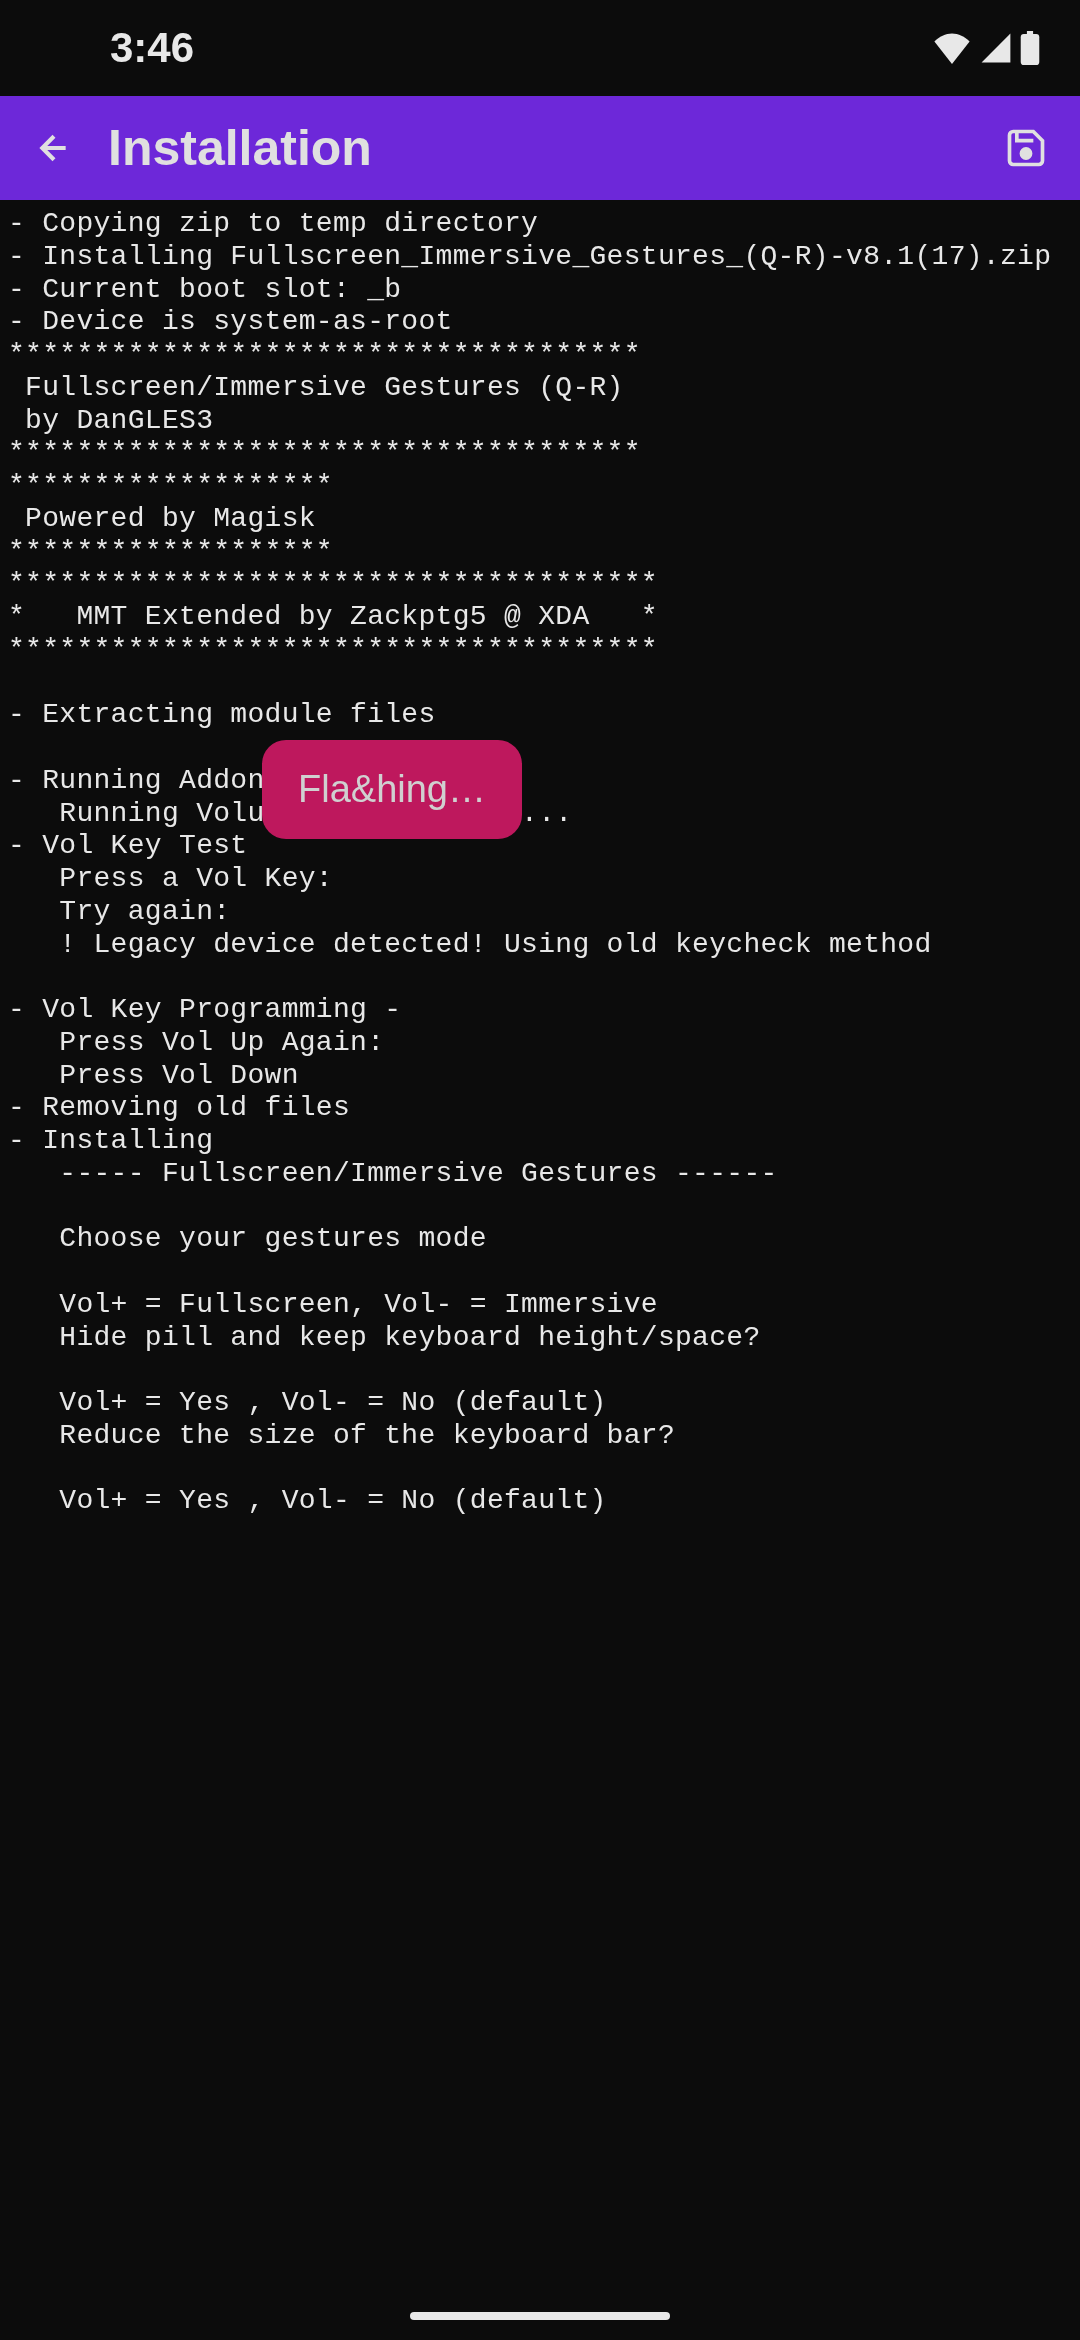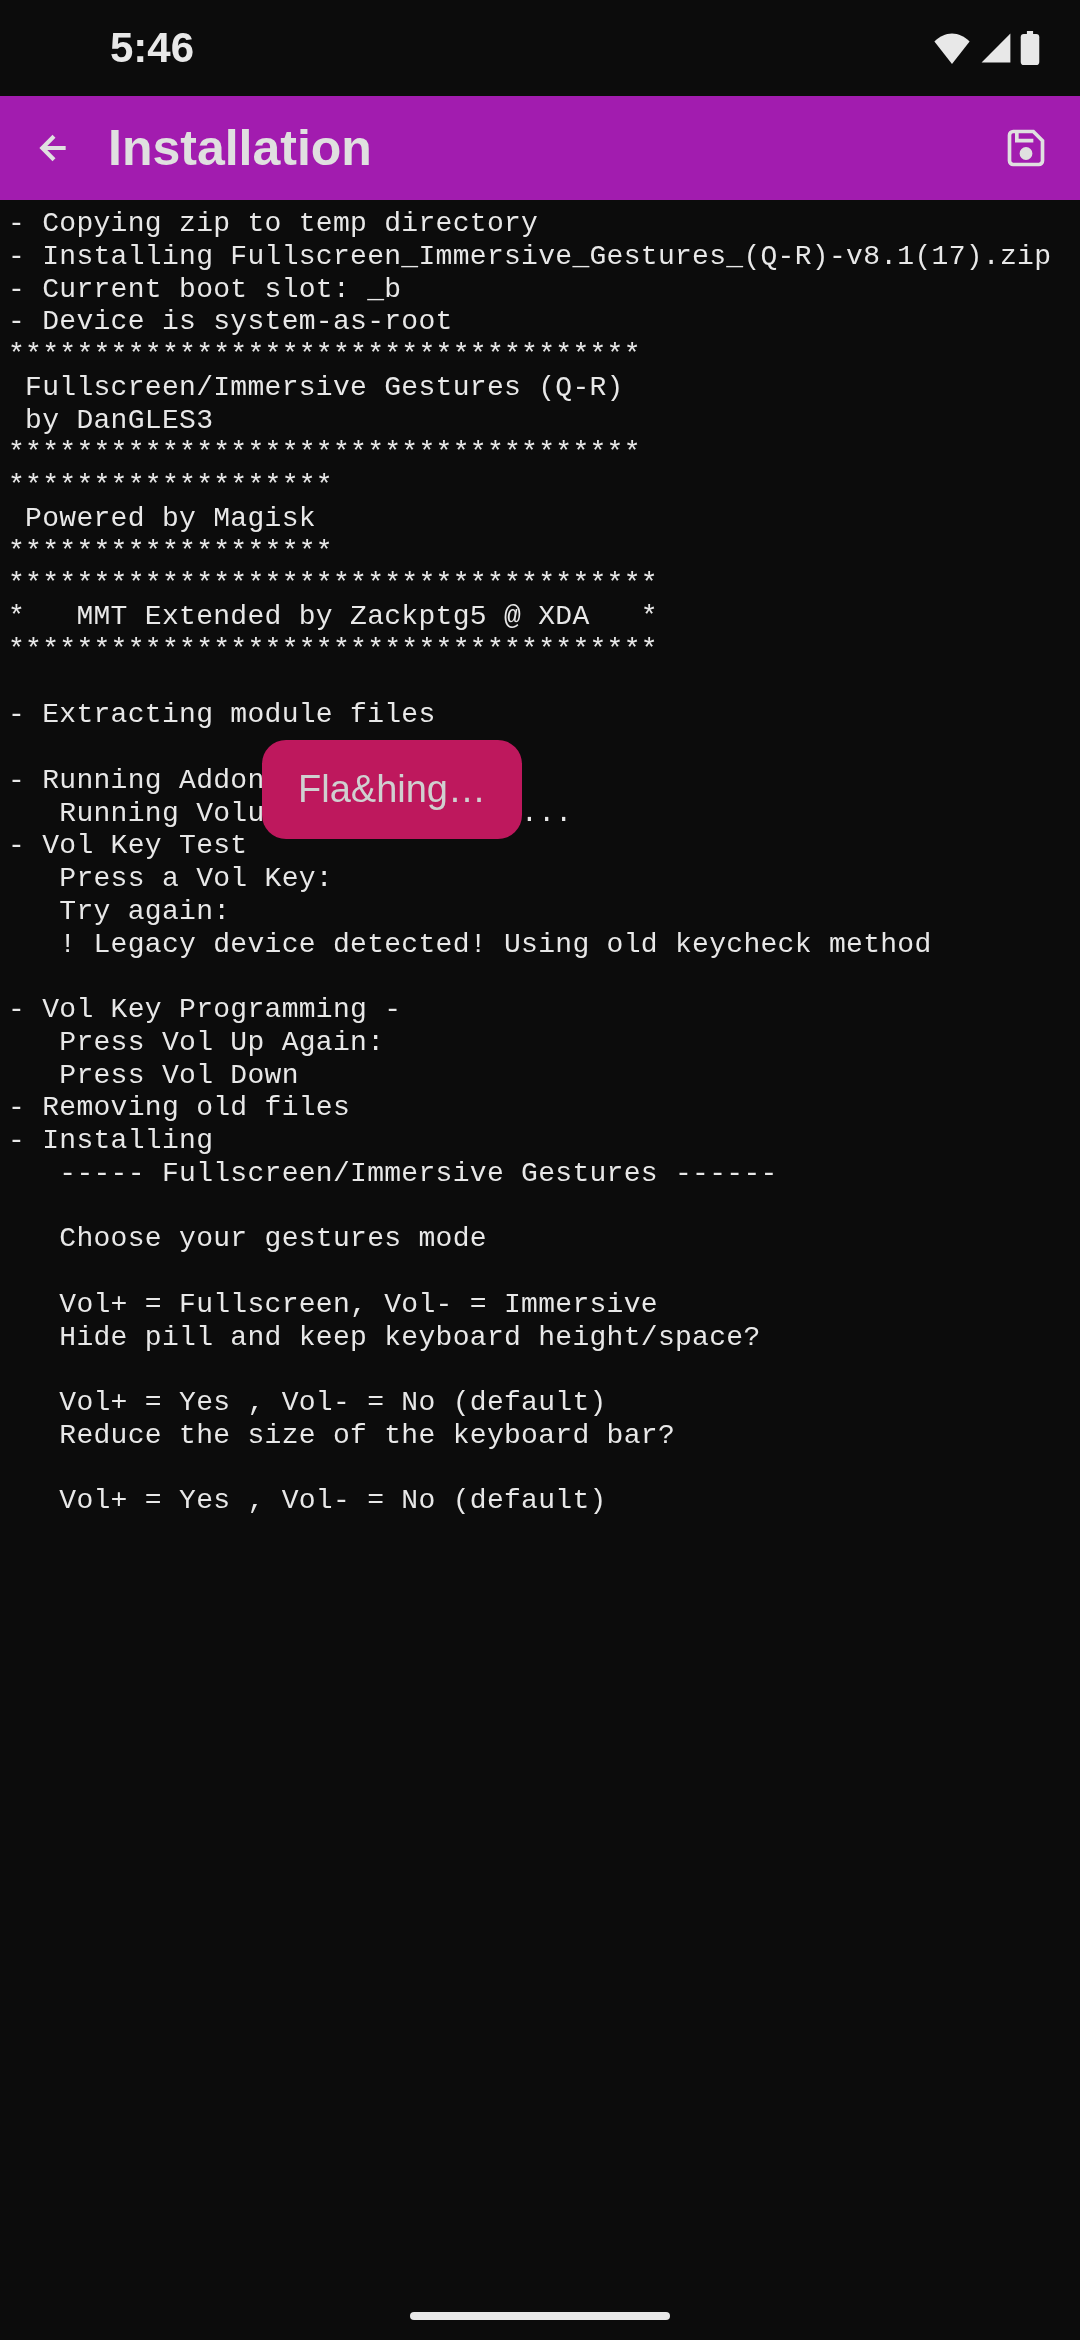--- a/index.html
+++ b/index.html
@@ -30,21 +30,21 @@
       color: #e8e8e8;
       margin-left: 70px;
     }
     .status-icons {
       display: flex;
       align-items: center;
       gap: 8px;
     }
     .app-bar {
       height: 104px;
-      background: #a21caf;
+      background: #6d28d9;
       display: flex;
       align-items: center;
       padding: 0 30px;
       gap: 30px;
     }
     .back-arrow {
       width: 48px;
       height: 48px;
       display: flex;
       align-items: center;
@@ -94,21 +94,21 @@
       width: 260px;
       height: 8px;
       background: #e8e8e8;
       border-radius: 4px;
     }
   </style>
 </head>
 <body>
 
 <div class="status-bar">
-  <span class="status-time">5:46</span>
+  <span class="status-time">3:46</span>
   <div class="status-icons">
     <svg width="40" height="32" viewBox="0 0 24 20" fill="#e8e8e8">
       <path d="M12 20L1 6C4 3 8 1 12 1s8 2 11 5L12 20z"></path>
     </svg>
     <svg width="32" height="32" viewBox="0 0 20 20" fill="#e8e8e8">
       <path d="M1 19L19 1v18z"></path>
     </svg>
     <svg width="20" height="34" viewBox="0 0 12 22" fill="#e8e8e8">
       <rect x="4" y="0" width="4" height="2"></rect>
       <rect x="0" y="2" width="12" height="20" rx="2"></rect>

